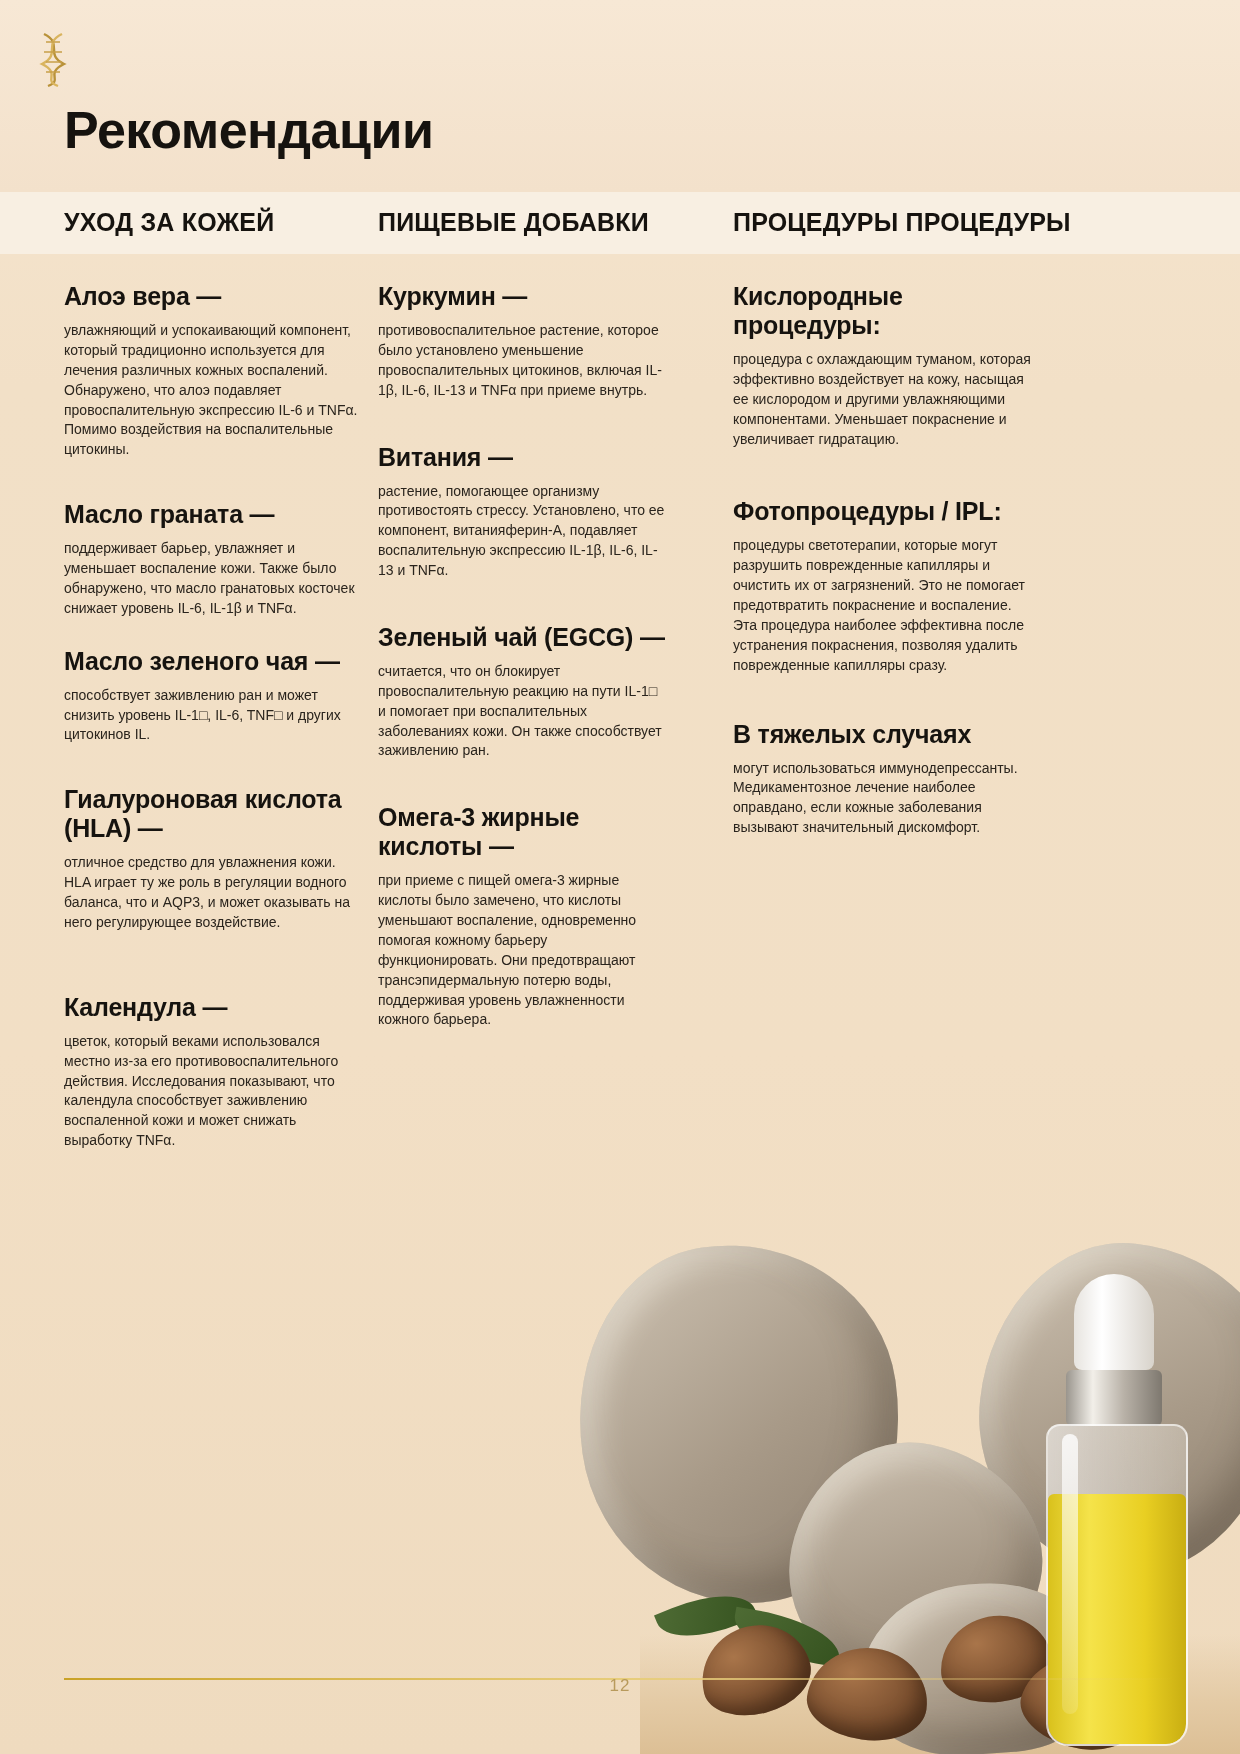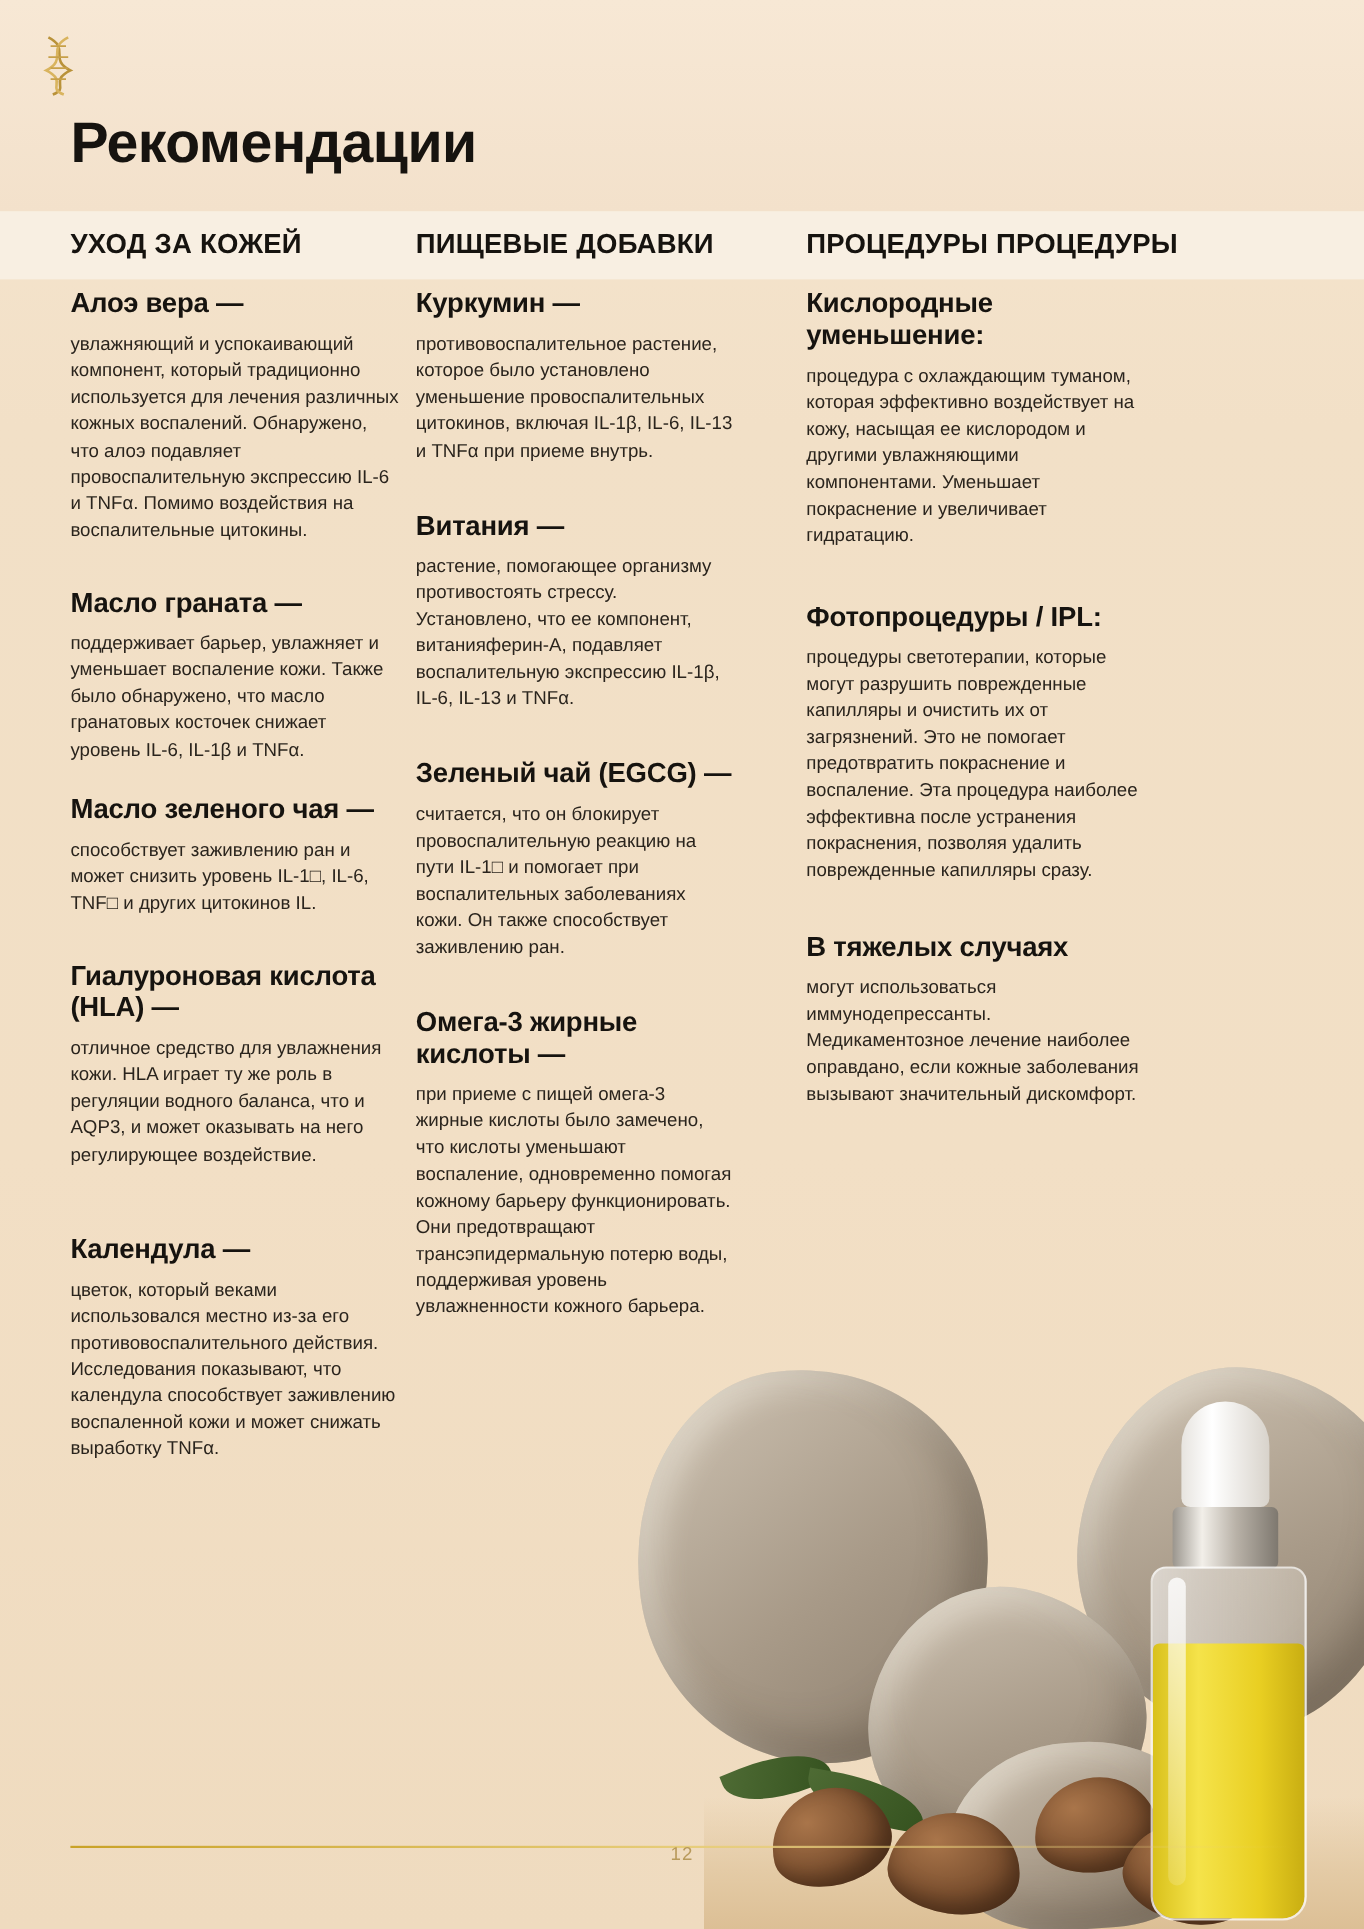--- a/index.html
+++ b/index.html
@@ -74,32 +74,32 @@
     bottom: 0;
   }
   .col {
     position: absolute;
     top: 0;
   }
   .col1 { left: 64px; width: 300px; }
   .col2 { left: 378px; width: 290px; }
   .col3 { left: 733px; width: 305px; }
 
-  .entry { margin-bottom: 26px; }
+  .entry { margin-bottom: 26px; margin-top: 20px; }
   .entry h3 {
     margin: 0 0 10px 0;
     font-size: 25px;
     line-height: 1.16;
     font-weight: bold;
     color: #16130f;
     letter-spacing: -0.2px;
   }
   .entry p {
     margin: 0;
-    font-size: 17px;
+    font-size: 14px;
     line-height: 1.42;
     color: #2a241d;
   }
 
   .col1 .entry { margin-bottom: 34px; }
   .col2 .entry { margin-bottom: 42px; }
   .col3 .entry { margin-bottom: 38px; }
 
   
   .col1 .entry:nth-child(1) { margin-bottom: 40px; }
@@ -301,21 +301,21 @@
         <p>считается, что он блокирует провоспалительную реакцию на пути IL-1□ и помогает при воспалительных заболеваниях кожи. Он также способствует заживлению ран.</p>
       </div>
       <div class="entry">
         <h3>Омега-3 жирные кислоты —</h3>
         <p>при приеме с пищей омега-3 жирные кислоты было замечено, что кислоты уменьшают воспаление, одновременно помогая кожному барьеру функционировать. Они предотвращают трансэпидермальную потерю воды, поддерживая уровень увлажненности кожного барьера.</p>
       </div>
     </div>
 
     <div class="col col3">
       <div class="entry">
-        <h3>Кислородные уменьшение:</h3>
+        <h3>Кислородные процедуры:</h3>
         <p>процедура с охлаждающим туманом, которая эффективно воздействует на кожу, насыщая ее кислородом и другими увлажняющими компонентами. Уменьшает покраснение и увеличивает гидратацию.</p>
       </div>
       <div class="entry">
         <h3>Фотопроцедуры / IPL:</h3>
         <p>процедуры светотерапии, которые могут разрушить поврежденные капилляры и очистить их от загрязнений. Это не помогает предотвратить покраснение и воспаление. Эта процедура наиболее эффективна после устранения покраснения, позволяя удалить поврежденные капилляры сразу.</p>
       </div>
       <div class="entry">
         <h3>В тяжелых случаях</h3>
         <p>могут использоваться иммунодепрессанты. Медикаментозное лечение наиболее оправдано, если кожные заболевания вызывают значительный дискомфорт.</p>
       </div>

